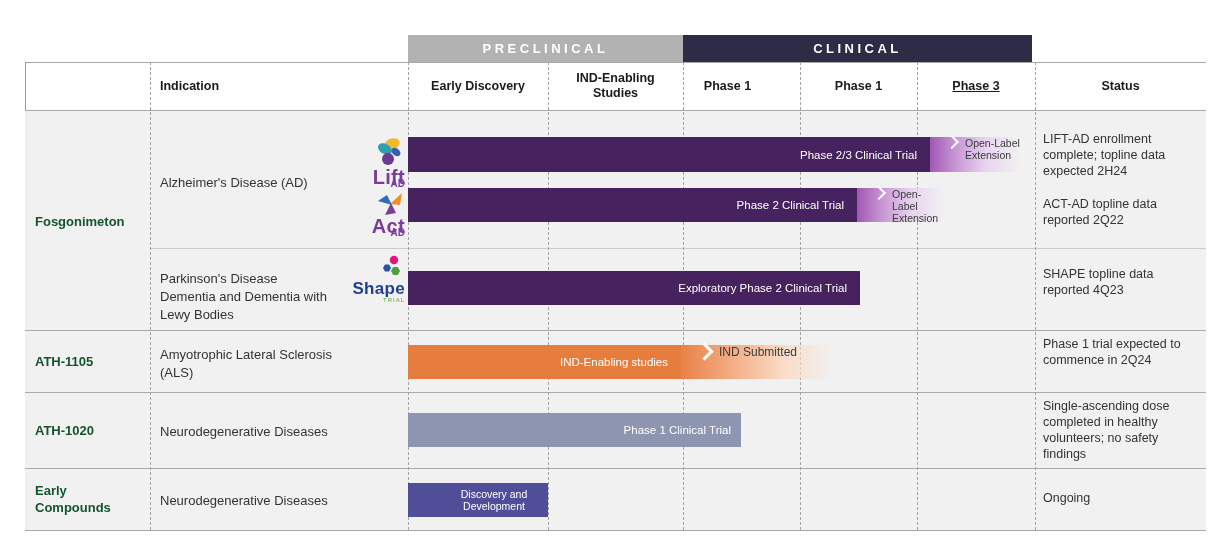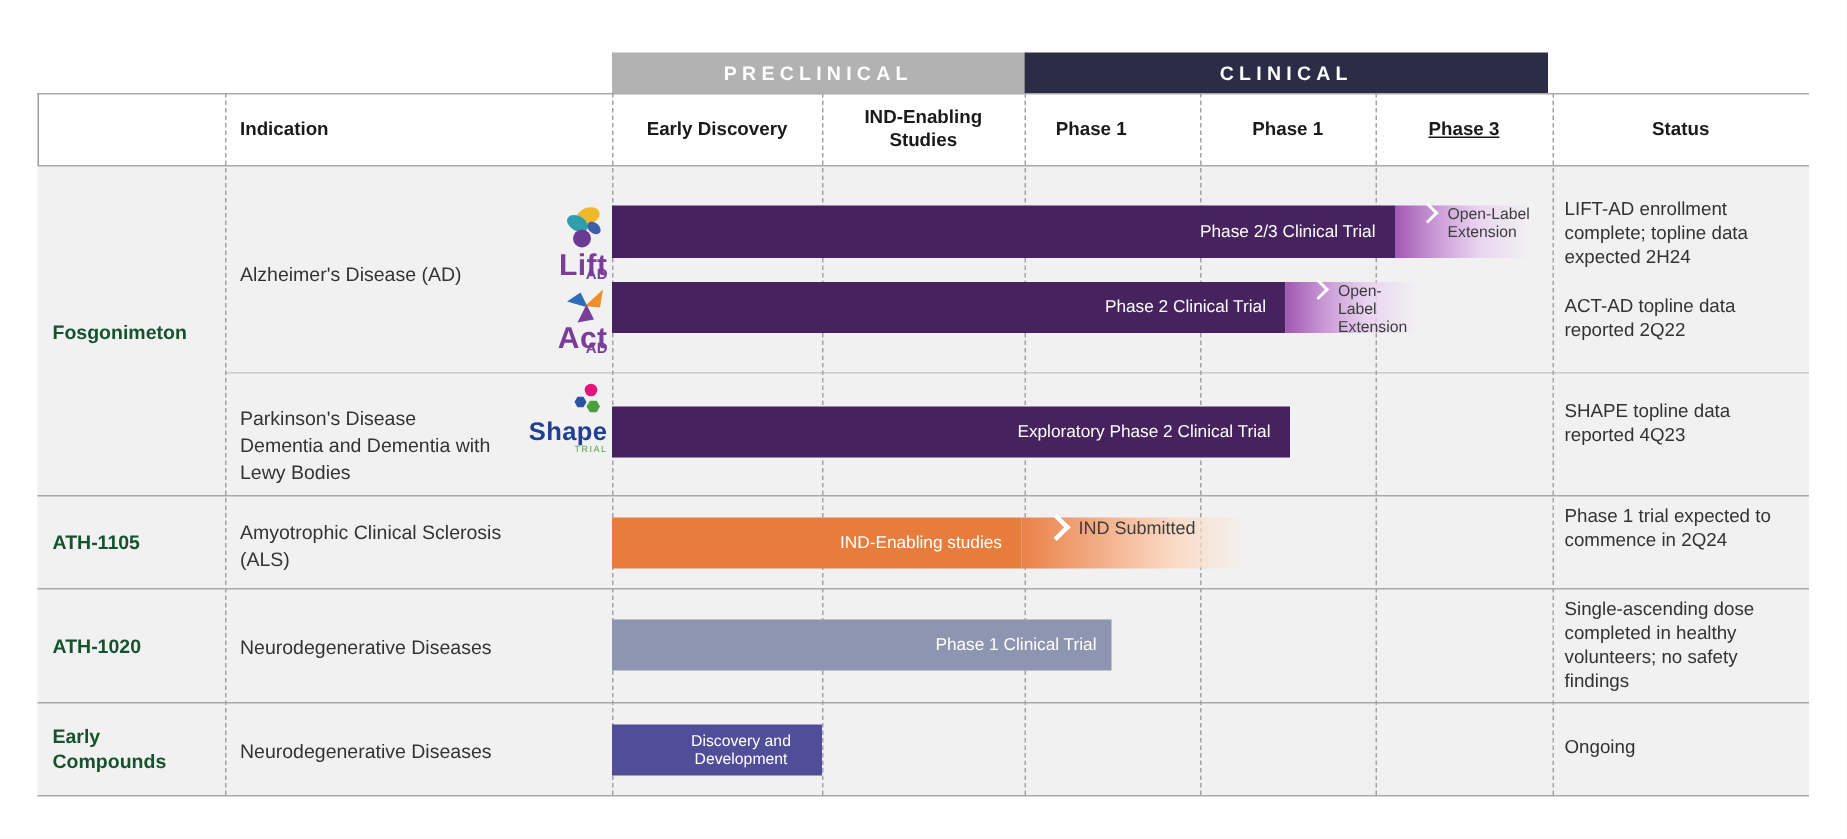--- a/index.html
+++ b/index.html
@@ -92,21 +92,21 @@
   <div class="ch" style="left:917px;width:118px;text-decoration:underline;">Phase 3</div>
   <div class="ch" style="left:1035px;width:171px;">Status</div>
 
   <div class="prog" style="top:213px;">Fosgonimeton</div>
   <div class="prog" style="top:353px;">ATH-1105</div>
   <div class="prog" style="top:422px;">ATH-1020</div>
   <div class="prog" style="top:482px;width:90px;">Early Compounds</div>
 
   <div class="ind" style="top:174px;">Alzheimer's Disease (AD)</div>
   <div class="ind" style="top:260px;width:172px;margin-top:10px;">Parkinson's Disease Dementia and Dementia with Lewy Bodies</div>
-  <div class="ind" style="top:346px;">Amyotrophic Clinical Sclerosis (ALS)</div>
+  <div class="ind" style="top:346px;">Amyotrophic Lateral Sclerosis (ALS)</div>
   <div class="ind" style="top:423px;width:230px;">Neurodegenerative Diseases</div>
   <div class="ind" style="top:492px;width:230px;">Neurodegenerative Diseases</div>
 
   <div class="logo" style="right:826px;top:135px;">
     <svg width="26" height="32" viewBox="0 0 26 32">
       <ellipse cx="15" cy="9" rx="8" ry="5.5" fill="#f0b92b" transform="rotate(-20 15 9)"></ellipse>
       <ellipse cx="8" cy="14" rx="7.5" ry="5" fill="#2f9fae" transform="rotate(30 8 14)"></ellipse>
       <ellipse cx="19" cy="17" rx="5" ry="3.5" fill="#3b5fa9" transform="rotate(40 19 17)"></ellipse>
       <circle cx="11" cy="24" r="6" fill="#6d3a93"></circle>
     </svg>

